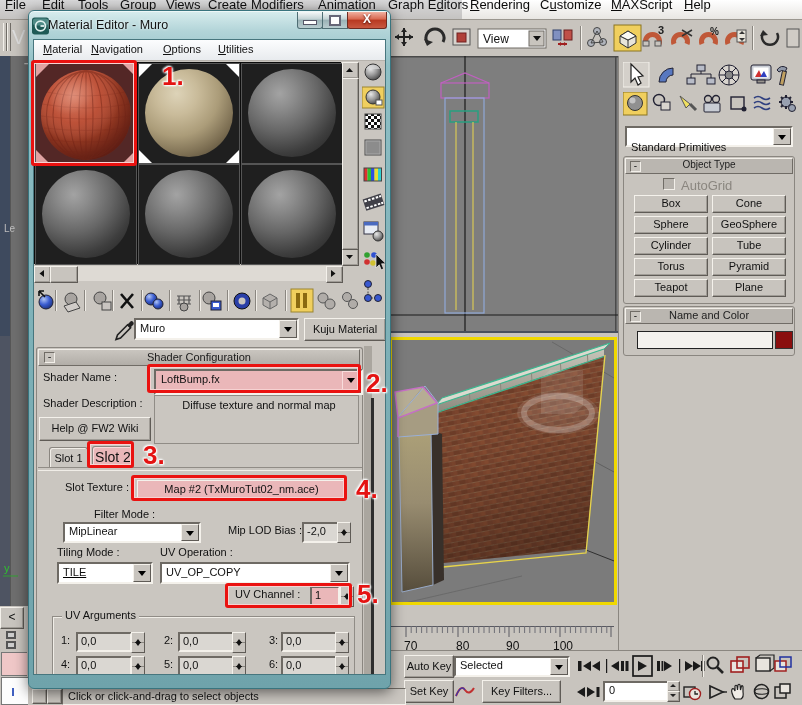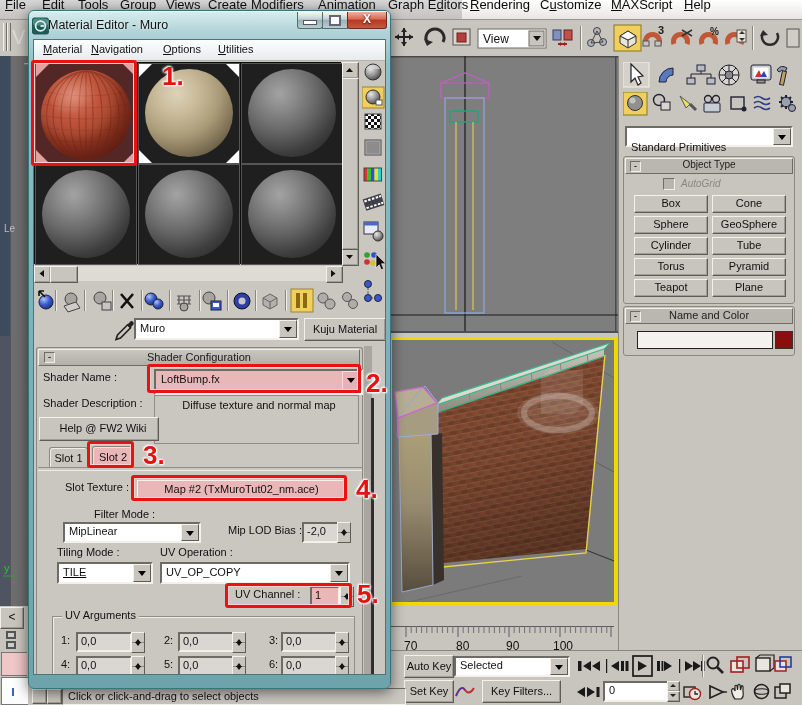--- a/index.html
+++ b/index.html
@@ -317,21 +317,21 @@
 
   <div class="abs combo" style="left:6px;top:70px;width:164px;height:17px;">
     <div class="lbl" style="margin:13px 0 0 4px;">Standard Primitives</div>
     <div class="ddbtn"></div>
   </div>
 
   <div class="abs" style="left:4px;top:100px;width:170px;height:146px;border:1px solid #8a8680;border-radius:3px;">
     <div class="abs bevel" style="left:1px;top:1px;width:166px;height:14px;background:#bab6b0;text-align:center;font-size:10px;color:#222;">Object Type</div>
     <div class="abs sunk" style="left:6px;top:4px;width:9px;height:9px;background:#c8c4be;font-size:10px;line-height:7px;text-align:center;color:#222;">-</div>
     <div class="abs sunk" style="left:39px;top:21px;width:10px;height:10px;background:#b8b4ae;"></div>
-    <div class="abs" style="left:57px;top:21px;font-size:10px;color:#8a867f;font-style:italic;">AutoGrid</div>
+    <div class="abs" style="left:57px;top:21px;font-size:13px;color:#8a867f;">AutoGrid</div>
     <div class="abs btn" style="left:10px;top:38px;width:72px;height:16px;line-height:15px;">Box</div>
     <div class="abs btn" style="left:88px;top:38px;width:72px;height:16px;line-height:15px;">Cone</div>
     <div class="abs btn" style="left:10px;top:59px;width:72px;height:16px;line-height:15px;">Sphere</div>
     <div class="abs btn" style="left:88px;top:59px;width:72px;height:16px;line-height:15px;">GeoSphere</div>
     <div class="abs btn" style="left:10px;top:80px;width:72px;height:16px;line-height:15px;">Cylinder</div>
     <div class="abs btn" style="left:88px;top:80px;width:72px;height:16px;line-height:15px;">Tube</div>
     <div class="abs btn" style="left:10px;top:101px;width:72px;height:16px;line-height:15px;">Torus</div>
     <div class="abs btn" style="left:88px;top:101px;width:72px;height:16px;line-height:15px;">Pyramid</div>
     <div class="abs btn" style="left:10px;top:122px;width:72px;height:16px;line-height:15px;">Teapot</div>
     <div class="abs btn" style="left:88px;top:122px;width:72px;height:16px;line-height:15px;">Plane</div>
@@ -820,24 +820,24 @@
       <div class="abs lbl" style="left:9px;top:25px;">Shader Name :</div>
       <div class="abs" style="left:120px;top:23px;width:205px;height:22px;background:#eab7b9;border:2px solid;border-color:#6e6a64 #f4f1eb #f4f1eb #6e6a64;">
         <div class="lbl" style="margin:2px 0 0 5px;">LoftBump.fx</div>
         <div class="ddbtn" style="width:17px;background:#e8b2b4;border-color:#f8dcdc #7a5c5c #7a5c5c #f8dcdc;"></div>
       </div>
 
       <div class="abs lbl" style="left:9px;top:51px;">Shader Description :</div>
       <div class="abs" style="left:120px;top:49px;width:203px;height:47px;border:1px solid #908c86;background:#cac6c0;">
         <div class="lbl" style="margin:3px 0 0 5px;text-align:center;">Diffuse texture and normal map</div>
       </div>
-      <div class="abs btn" style="left:5px;top:71px;width:110px;height:22px;line-height:21px;padding-left:8px;">Help @ FW2 Wiki</div>
+      <div class="abs btn" style="left:5px;top:71px;width:110px;height:22px;line-height:21px;">Help @ FW2 Wiki</div>
 
       <div class="abs" style="left:15px;top:101px;width:37px;height:20px;background:#cac6c0;border:1px solid #8a8680;border-bottom:none;border-radius:3px 3px 0 0;box-shadow:inset 1px 1px 0 #f0ede7;font-size:11px;text-align:center;line-height:20px;color:#111;">Slot 1</div>
-      <div class="abs" style="left:58px;top:100px;width:40px;height:21px;background:#eab7b9;border:1px solid #8a8680;border-bottom:none;border-radius:3px 3px 0 0;box-shadow:inset 1px 1px 0 #f6dcdc;font-size:11px;text-align:center;line-height:20px;color:#111;">Slot 2</div>
+      <div class="abs" style="left:58px;top:100px;width:40px;height:21px;background:#eab7b9;border:1px solid #8a8680;border-bottom:none;border-radius:3px 3px 0 0;box-shadow:inset 1px 1px 0 #f6dcdc;font-size:14px;text-align:center;line-height:20px;color:#111;">Slot 2</div>
       <div class="abs" style="left:4px;top:121px;width:324px;height:2px;border-top:1px solid #908c86;border-bottom:1px solid #f0ede7;"></div>
 
       <div class="abs lbl" style="left:31px;top:135px;">Slot Texture :</div>
       <div class="abs btn" style="left:103px;top:134px;width:207px;height:18px;line-height:17px;background:#eab7b9;">Map #2 (TxMuroTut02_nm.ace)</div>
 
       <div class="abs lbl" style="left:29px;top:162px;padding-left:31px;">Filter Mode :</div>
       <div class="abs combo" style="left:29px;top:176px;width:134px;height:17px;">
         <div class="lbl" style="margin:1px 0 0 4px;">MipLinear</div>
         <div class="ddbtn"></div>
       </div>

